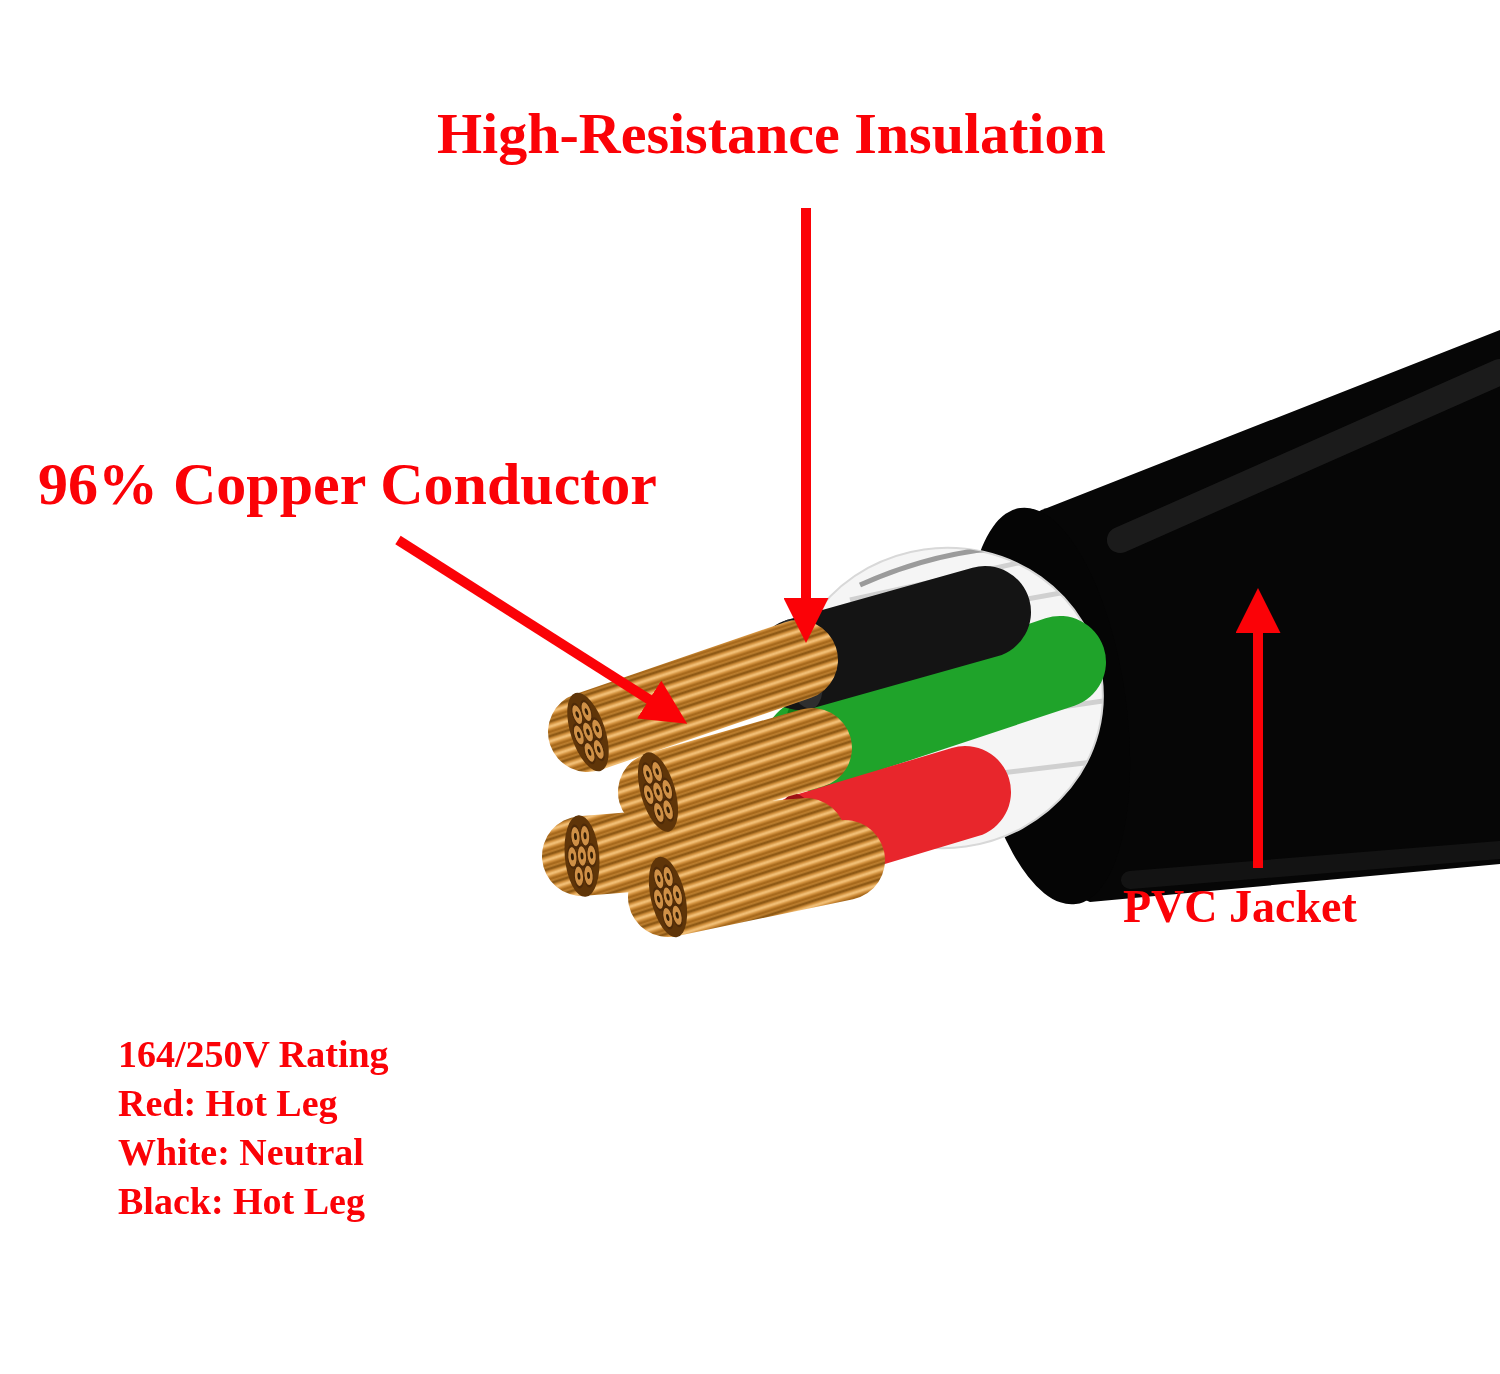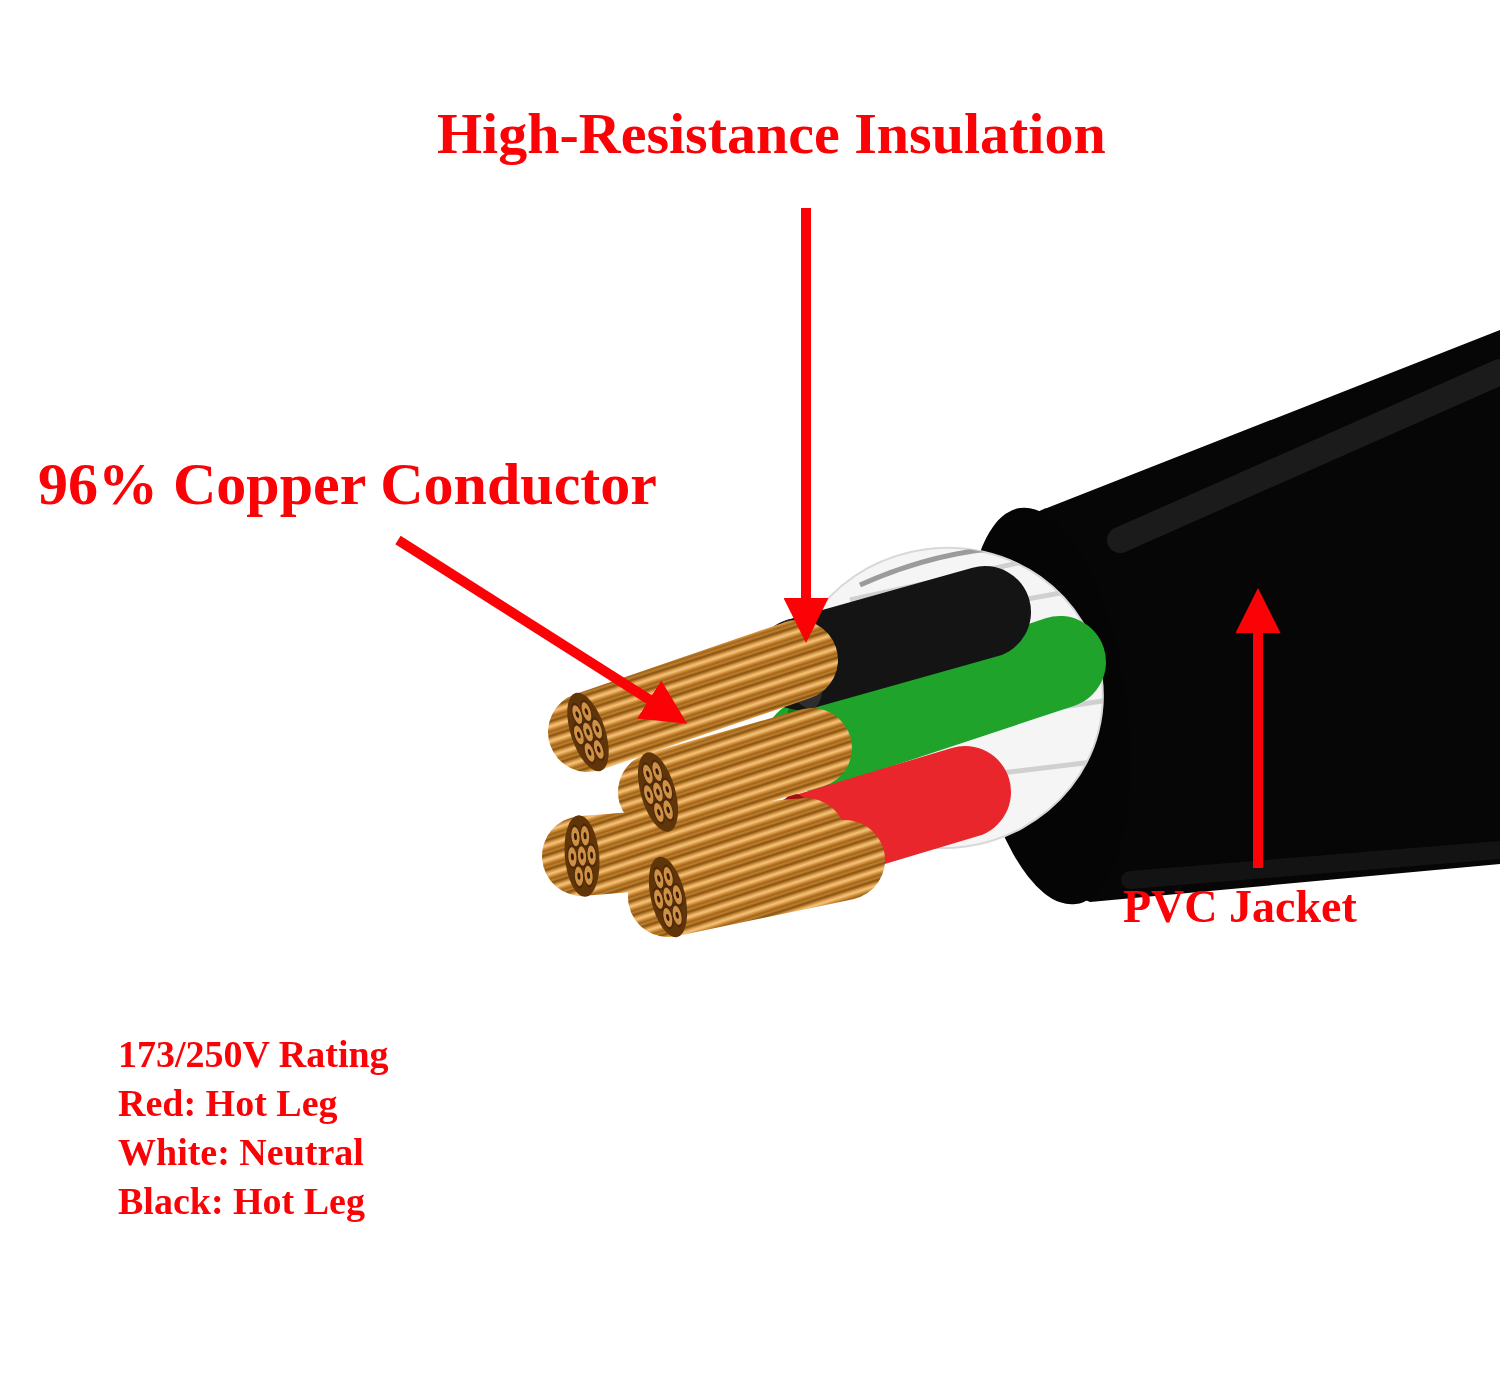--- a/index.html
+++ b/index.html
@@ -111,19 +111,19 @@
     </g>
   </svg>
 
   <div class="label label-insulation">High-Resistance Insulation</div>
 
   <div class="label label-copper">96% Copper Conductor</div>
 
   <div class="label label-jacket">PVC Jacket</div>
 
   <div class="specs">
-    <div>173/250V Rating</div>
+    <div>164/250V Rating</div>
     <div>Red: Hot Leg</div>
     <div>White: Neutral</div>
     <div>Black: Hot Leg</div>
   </div>
 
 </div>
 
 </body></html>

